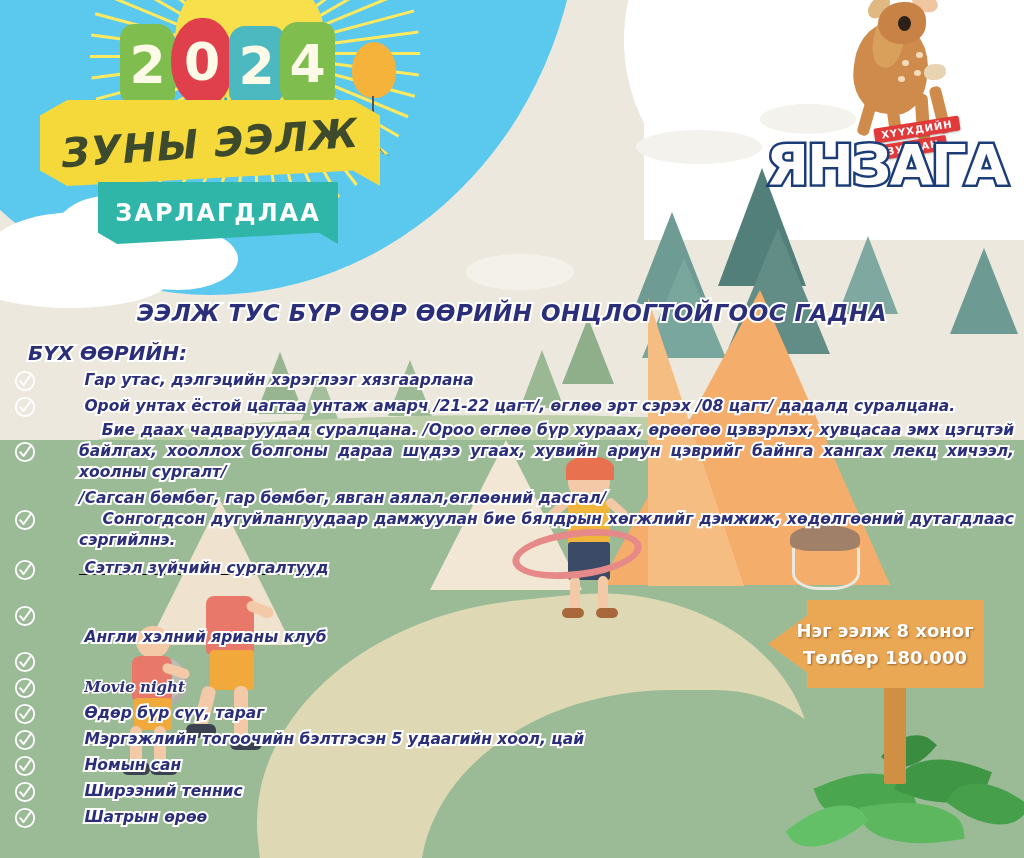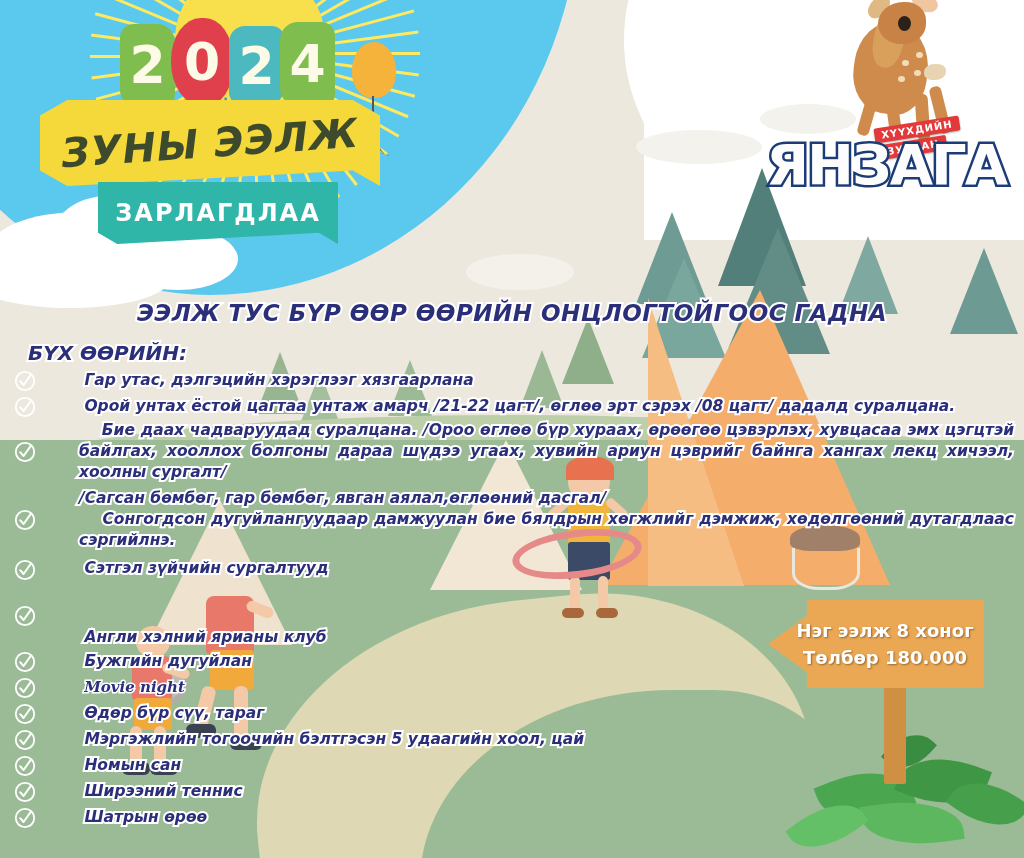--- a/index.html
+++ b/index.html
@@ -543,21 +543,21 @@
           <div class="li-text outlined just">&nbsp;&nbsp;&nbsp;&nbsp;Сонгогдсон дугуйлангуудаар дамжуулан бие бялдрын хөгжлийг дэмжиж, хөдөлгөөний дутагдлаас сэргийлнэ.</div>
         </div>
       </div>
       <div class="li">
         <span class="check">
           <svg width="22" height="22" viewBox="0 0 22 22">
             <circle cx="11" cy="11" r="9.2" fill="none" stroke="#ffffff" stroke-width="1.8"></circle>
             <path d="M6.2 11.2 L9.6 15 L16.4 5.4" fill="none" stroke="#ffffff" stroke-width="2" stroke-linecap="round" stroke-linejoin="round"></path>
           </svg>
         </span>
-        <div style="flex: 1 1 auto;">
+        <div style="flex: 1 1 auto; text-decoration: underline;">
           <div class="li-text outlined">&nbsp;Сэтгэл зүйчийн сургалтууд</div>
         </div>
       </div>
       <div class="li">
         <span class="check">
           <svg width="22" height="22" viewBox="0 0 22 22">
             <circle cx="11" cy="11" r="9.2" fill="none" stroke="#ffffff" stroke-width="1.8"></circle>
             <path d="M6.2 11.2 L9.6 15 L16.4 5.4" fill="none" stroke="#ffffff" stroke-width="2" stroke-linecap="round" stroke-linejoin="round"></path>
           </svg>
         </span>
@@ -565,23 +565,20 @@
           <div class="li-text outlined">&nbsp;Англи хэлний ярианы клуб</div>
         </div>
       </div>
       <div class="li">
         <span class="check">
           <svg width="22" height="22" viewBox="0 0 22 22">
             <circle cx="11" cy="11" r="9.2" fill="none" stroke="#ffffff" stroke-width="1.8"></circle>
             <path d="M6.2 11.2 L9.6 15 L16.4 5.4" fill="none" stroke="#ffffff" stroke-width="2" stroke-linecap="round" stroke-linejoin="round"></path>
           </svg>
         </span>
-        <div style="flex: 1 1 auto;">
-          <div class="li-text outlined">&nbsp;Бужгийн дугуйлан</div>
-        </div>
       </div>
       <div class="li">
         <span class="check">
           <svg width="22" height="22" viewBox="0 0 22 22">
             <circle cx="11" cy="11" r="9.2" fill="none" stroke="#ffffff" stroke-width="1.8"></circle>
             <path d="M6.2 11.2 L9.6 15 L16.4 5.4" fill="none" stroke="#ffffff" stroke-width="2" stroke-linecap="round" stroke-linejoin="round"></path>
           </svg>
         </span>
         <div style="flex: 1 1 auto;">
           <div class="li-text outlined movie">&nbsp;Movie night</div>

